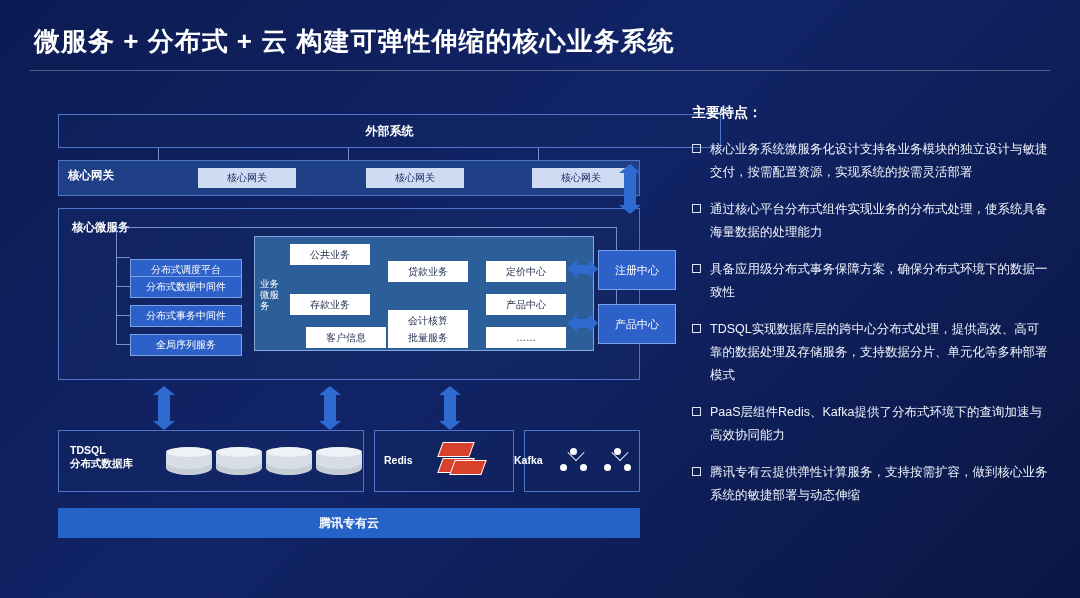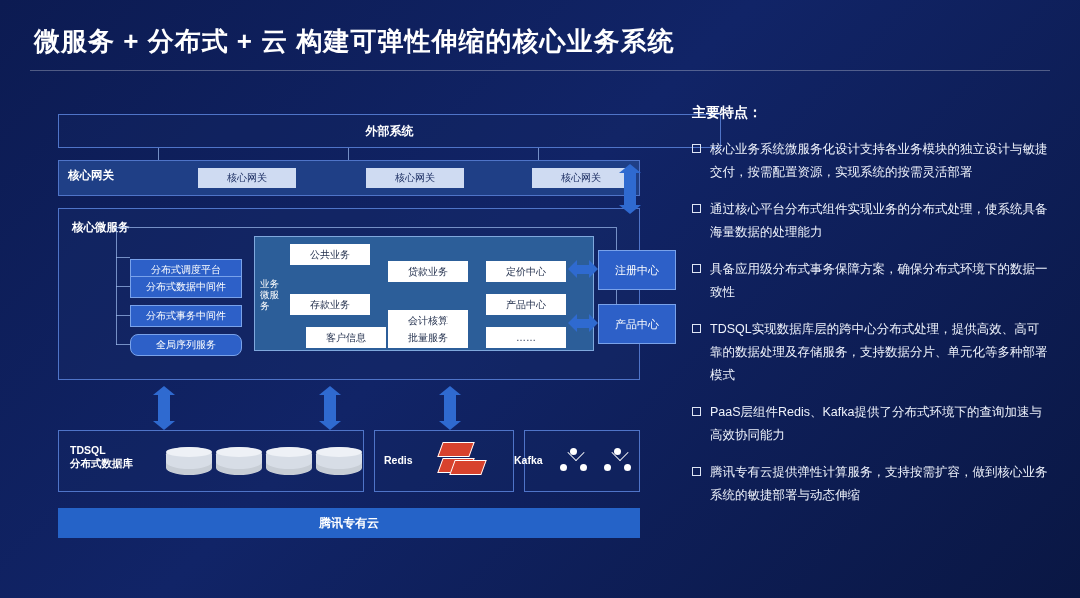--- a/index.html
+++ b/index.html
@@ -100,21 +100,21 @@
     left: 72px; width: 110px; height: 20px;
     background: #2d60c8;
     border: 1px solid #79a2ea;
     color: #ffffff;
     font-size: 10px;
     display: flex; align-items: center; justify-content: center;
   }
   #lc0 { top: 151px; }
   #lc1 { top: 168px; }
   #lc2 { top: 197px; }
-  #lc3 { top: 226px; border-radius: 8px; }
+  #lc3 { top: 226px; }
   
   #biz-box {
     left: 196px; top: 128px; width: 340px; height: 115px;
     background: #2c5e99;
     border: 1px solid #7fa8dd;
   }
   #biz-vertical {
     position: absolute;
     left: 202px; top: 140px; width: 20px; height: 92px;
     font-size: 9.5px; line-height: 11px; color: #ffffff;

